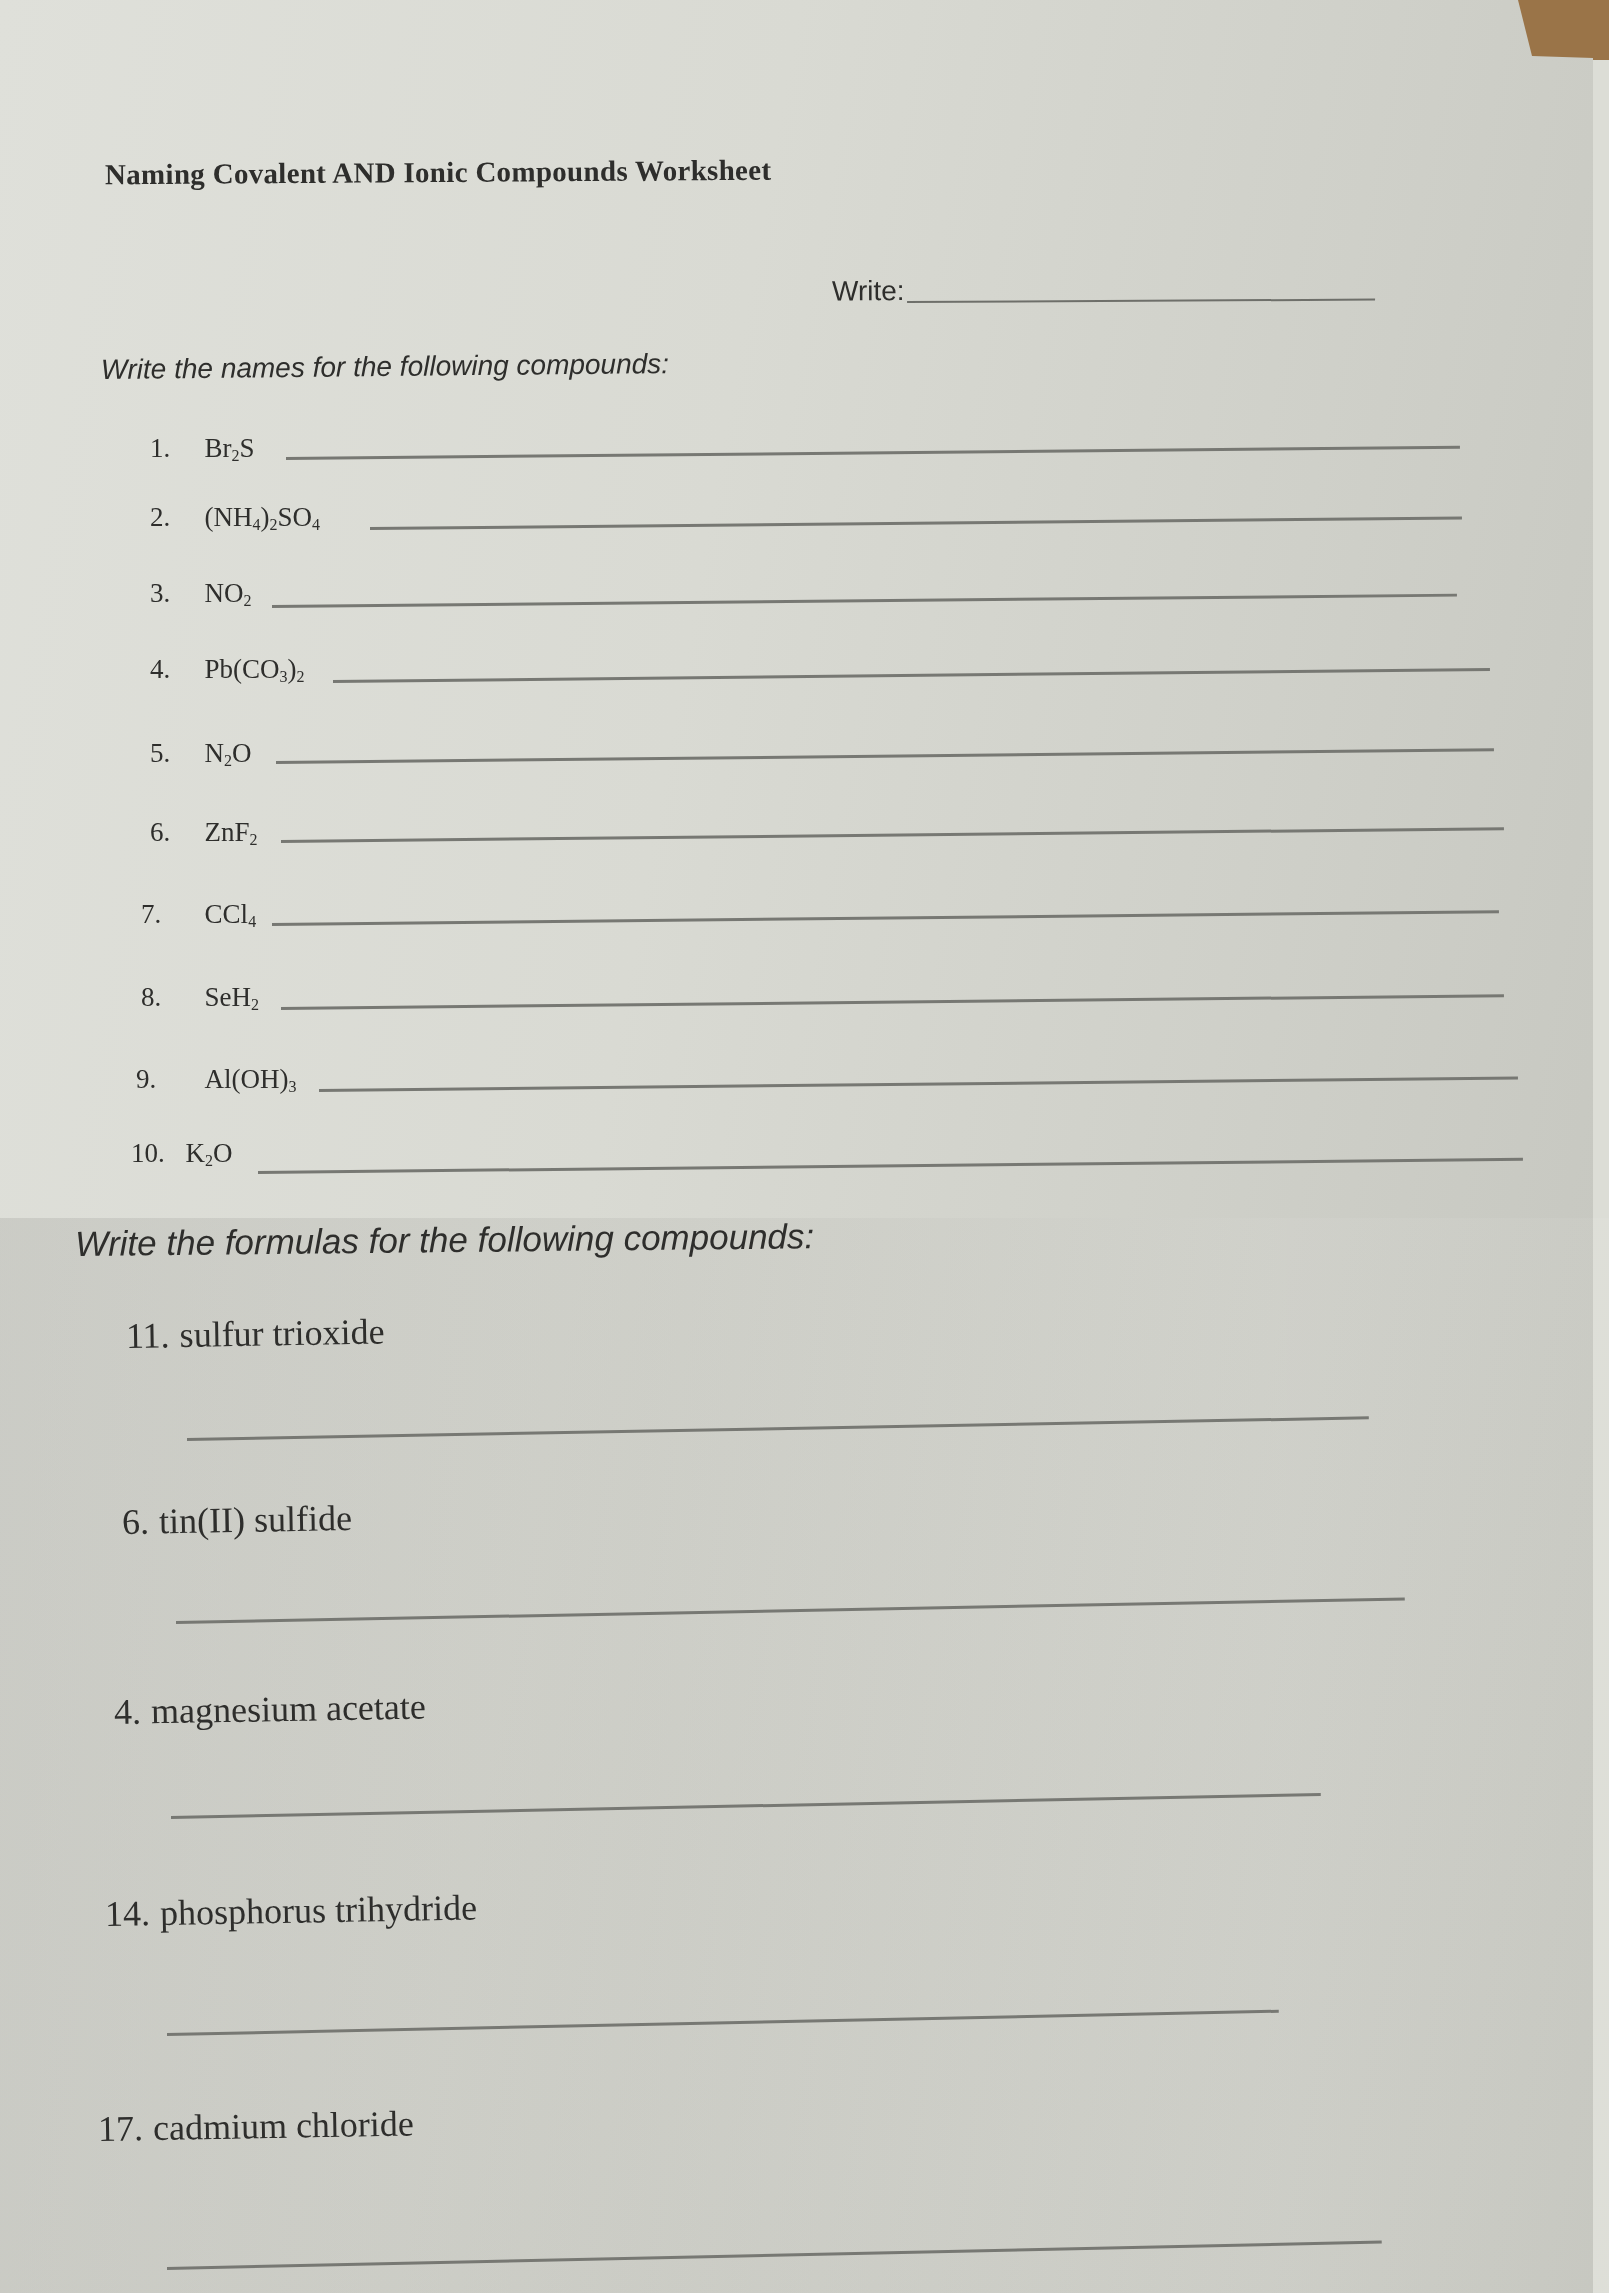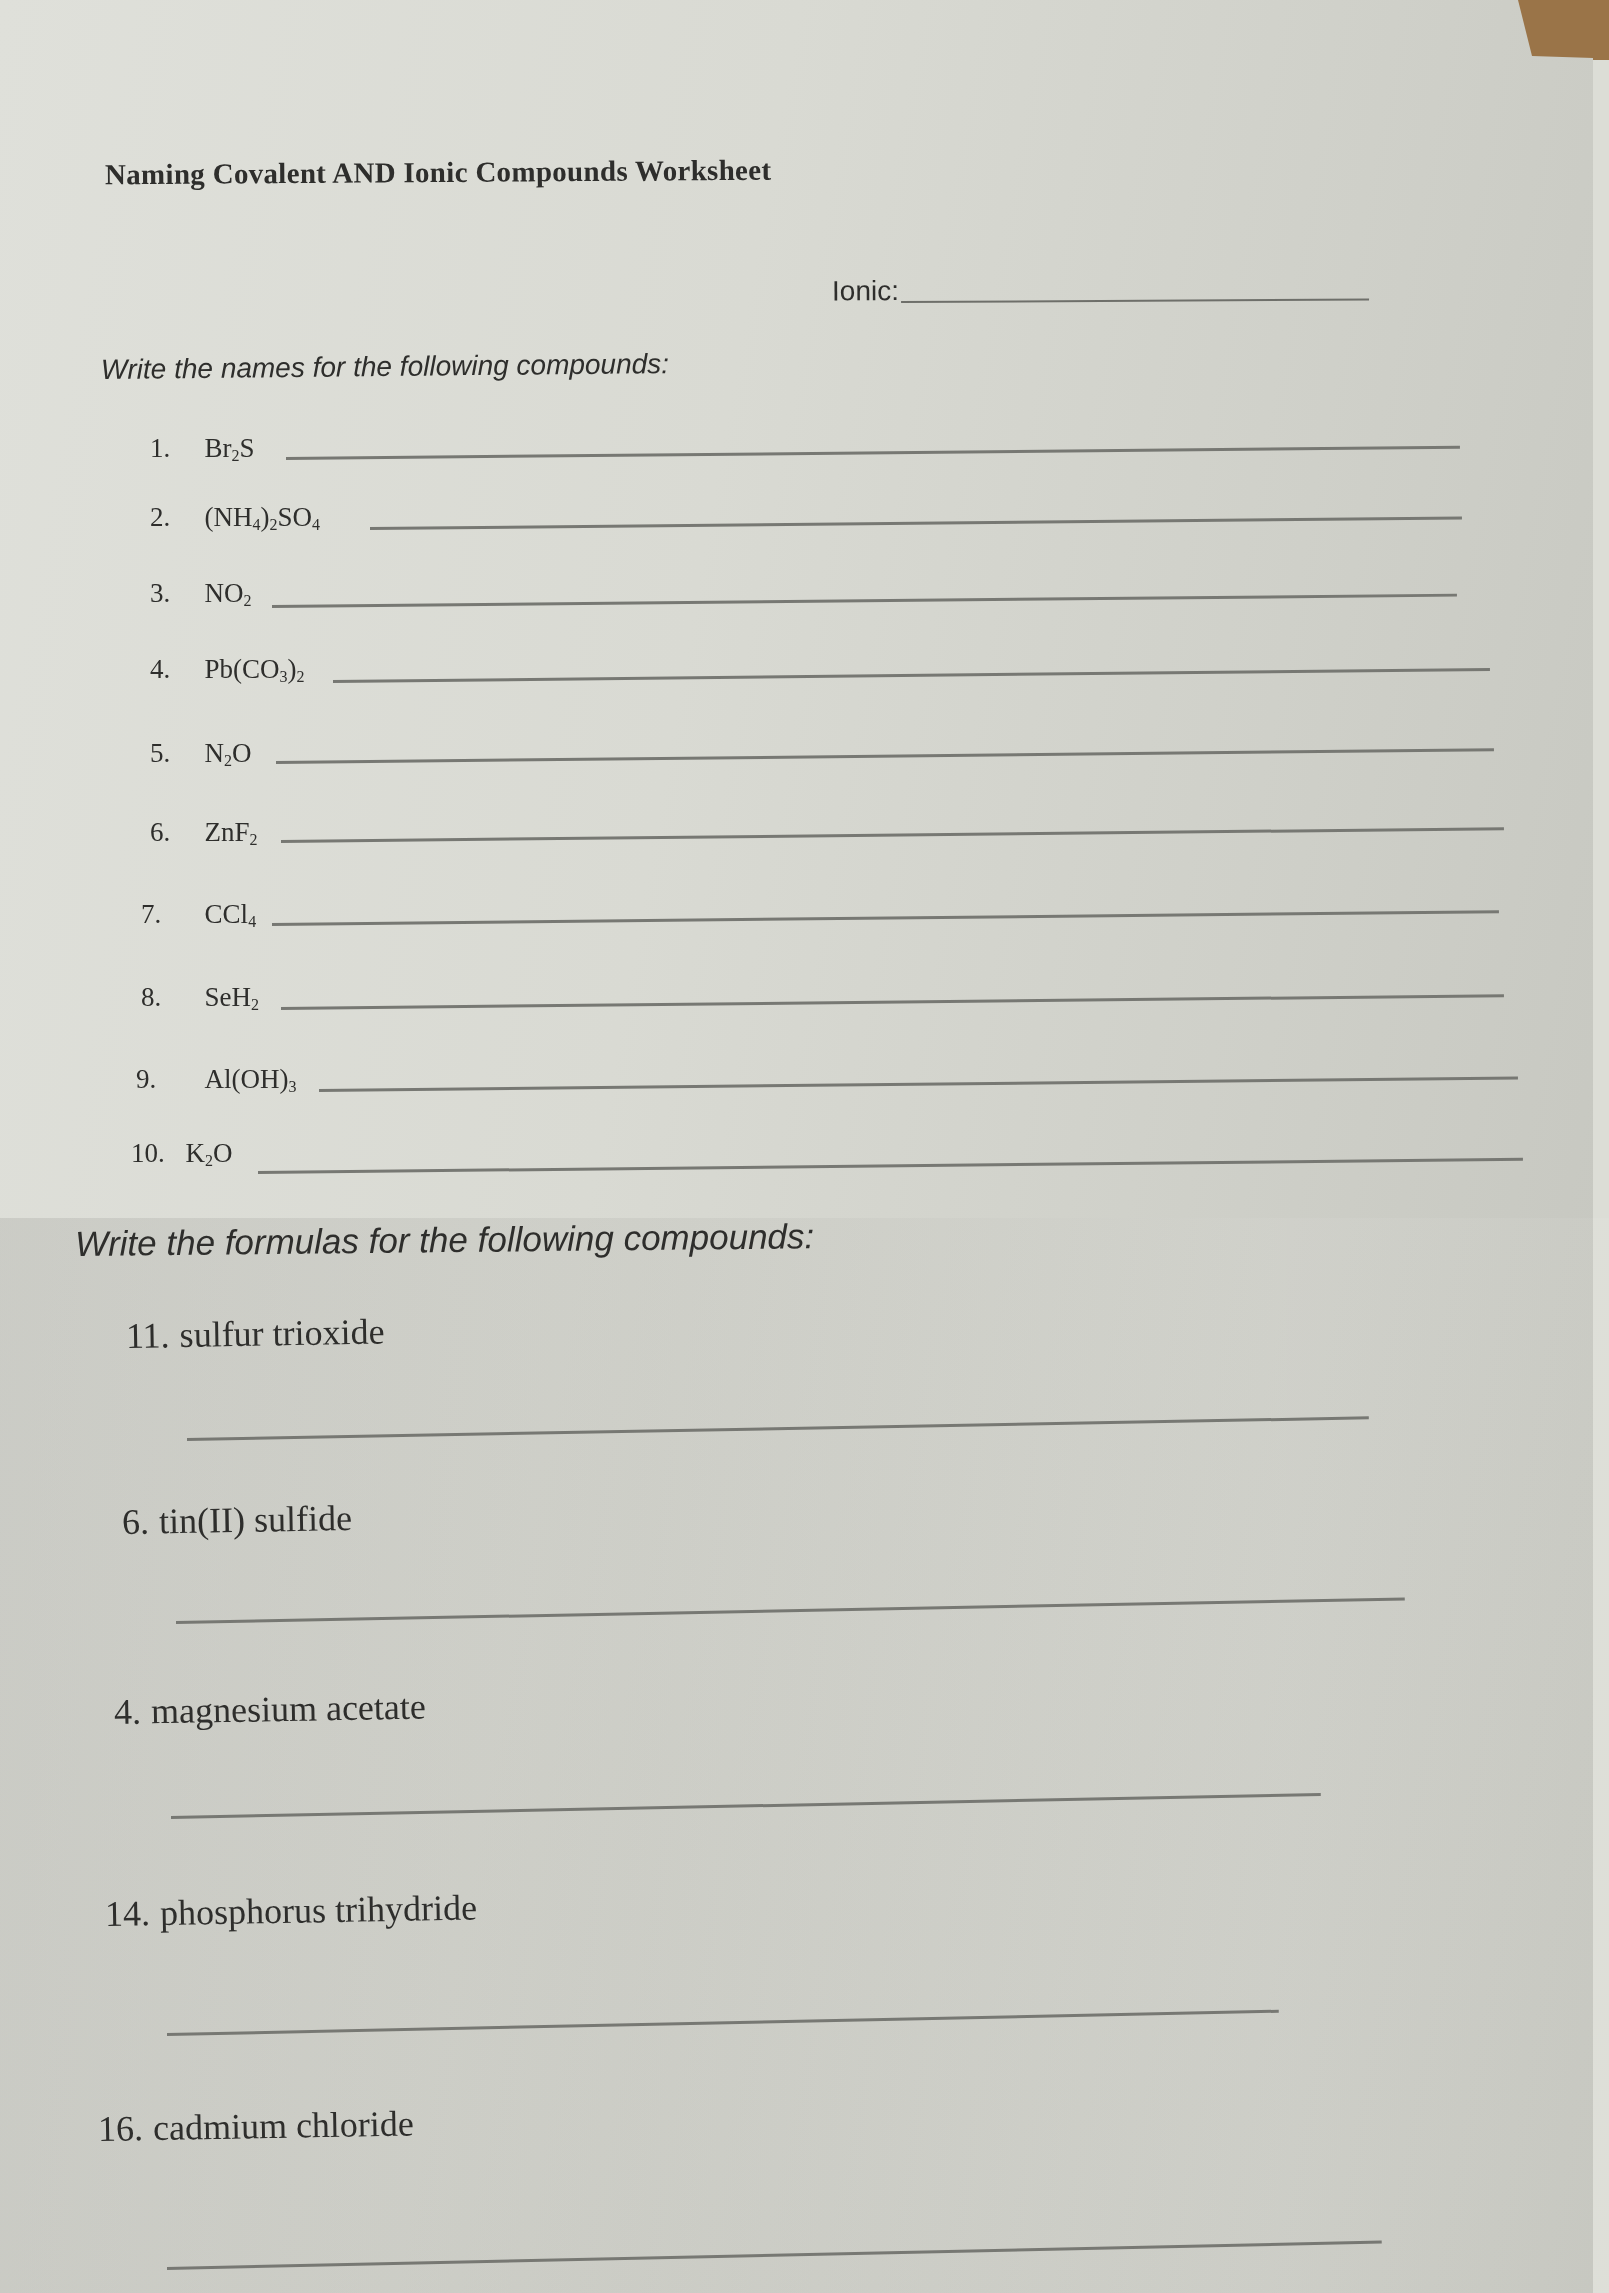--- a/index.html
+++ b/index.html
@@ -80,21 +80,21 @@
 
 <div class="bg-corner"></div>
 <div class="paper-under"></div>
 
 <div class="paper"></div>
 <div class="shade"></div>
 
 <div class="title">Naming Covalent AND Ionic Compounds Worksheet</div>
 
 <div class="name-row">
-  <span>Ionic:</span>
+  <span>Write:</span>
   <span class="name-line"></span>
 </div>
 
 <div class="section-heading sh1">Write the names for the following compounds:</div>
 
 <div id="part1-items">
     <div class="item" style="left: 150px; top: 433px;">
       <span class="num" style="width: 34px;">1.</span>
       <span class="formula">Br<sub>2</sub>S</span>
     </div>
@@ -150,16 +150,16 @@
 
 <div id="part2-items">
     <div class="f-item" style="left: 126px; top: 1315px;"><span class="num">11.</span><span>sulfur trioxide</span></div>
     <div class="answer-line" style="left: 187px; top: 1438px; width: 1182px; transform: rotate(-1.05deg);"></div>
     <div class="f-item" style="left: 122px; top: 1501px;"><span class="num">6.</span><span>tin(II) sulfide</span></div>
     <div class="answer-line" style="left: 176px; top: 1621px; width: 1229px; transform: rotate(-1.1deg);"></div>
     <div class="f-item" style="left: 114px; top: 1691px;"><span class="num">4.</span><span>magnesium acetate</span></div>
     <div class="answer-line" style="left: 171px; top: 1816px; width: 1150px; transform: rotate(-1.15deg);"></div>
     <div class="f-item" style="left: 105px; top: 1893px;"><span class="num">14.</span><span>phosphorus trihydride</span></div>
     <div class="answer-line" style="left: 167px; top: 2033px; width: 1112px; transform: rotate(-1.2deg);"></div>
-    <div class="f-item" style="left: 98px; top: 2108px;"><span class="num">16.</span><span>cadmium chloride</span></div>
+    <div class="f-item" style="left: 98px; top: 2108px;"><span class="num">17.</span><span>cadmium chloride</span></div>
     <div class="answer-line" style="left: 167px; top: 2267px; width: 1215px; transform: rotate(-1.25deg);"></div>
   </div>
 
 
 </body></html>

